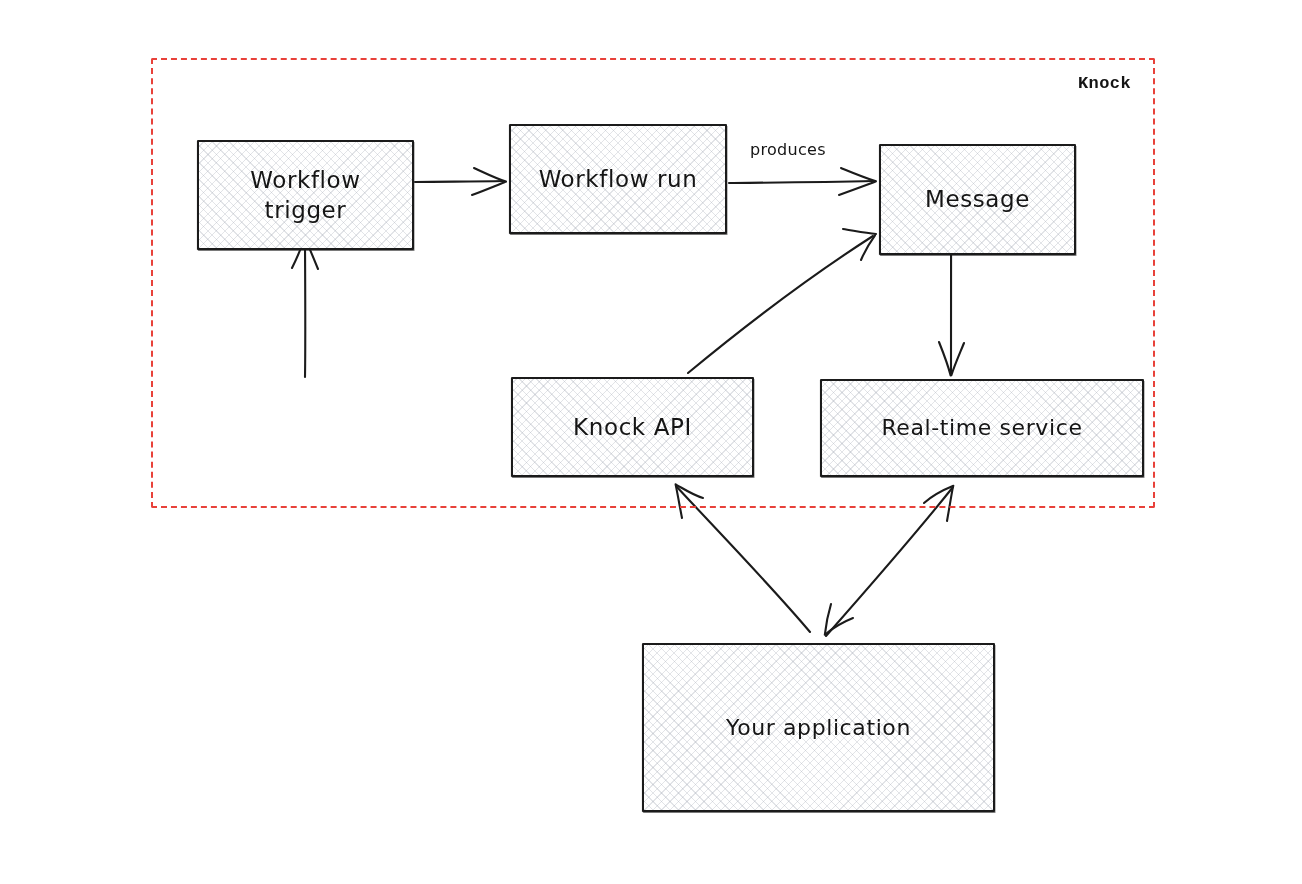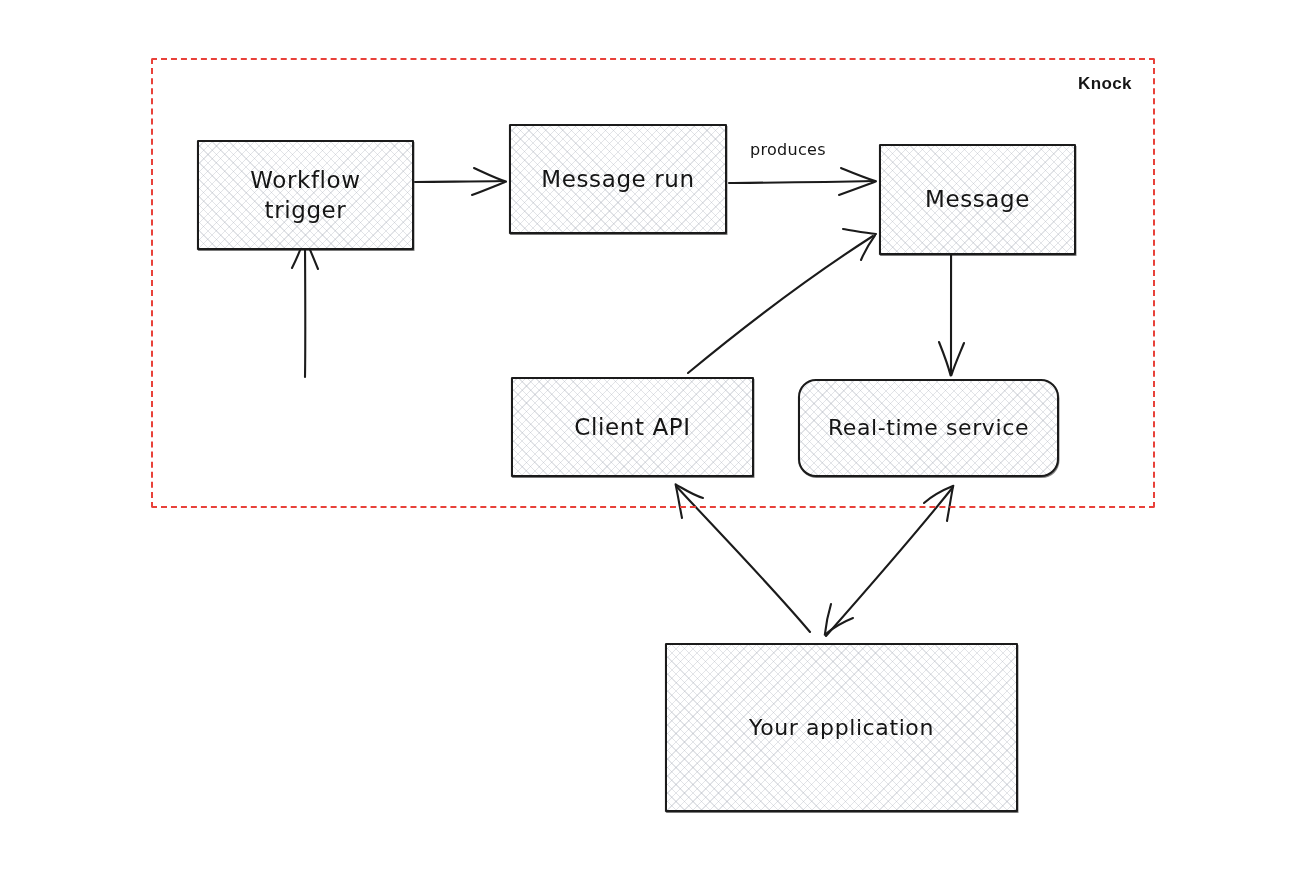--- a/index.html
+++ b/index.html
@@ -85,21 +85,21 @@
     position: absolute;
     box-sizing: border-box;
     border: 2.6px dashed #e8413a;
     border-radius: 2px;
     background: transparent;
     pointer-events: none;
   }
   .group-label {
     position: absolute;
     color: #151515;
-    font-family: Liberation Sans, sans-serif;
+    font-family: Liberation Mono, monospace;
     font-size: 17px;
     font-weight: 600;
     letter-spacing: 0.4px;
     white-space: nowrap;
     user-select: none;
   }
 </style>
 </head>
 <body>
 
@@ -158,26 +158,26 @@
   </svg>
 
   <div class="group-boundary" style="left:151px; top:58px; width:1004px; height:450px;"></div>
 
   <div class="group-label" style="left:1078px; top:74px;">Knock</div>
 
   <div class="node-box" style="left:197px; top:124px; width:217px; height:110px;margin-top:16px;">
     <span>Workflow<br>trigger</span>
   </div>
 
-  <div class="node-box" style="left:509px; top:124px; width:218px; height:110px;">Message run</div>
+  <div class="node-box" style="left:509px; top:124px; width:218px; height:110px;">Workflow run</div>
 
   <div class="node-box" style="left:879px; top:127px; width:197px; height:111px;margin-top:17px;">Message</div>
 
 
-  <div class="node-box" style="left:511px; top:377px; width:243px; height:100px;">Client API</div>
+  <div class="node-box" style="left:511px; top:377px; width:243px; height:100px;">Knock API</div>
 
-  <div class="node-box small-text" style="left:798px; top:379px; width:261px; height:98px;border-radius:18px;">Real-time service</div>
+  <div class="node-box small-text" style="left:820px; top:379px; width:324px; height:98px;">Real-time service</div>
 
-  <div class="node-box small-text" style="left:642px; top:643px; width:353px; height:169px;margin-left:23px;">Your application</div>
+  <div class="node-box small-text" style="left:642px; top:643px; width:353px; height:169px;">Your application</div>
 
   <div class="edge-label" style="left:750px; top:140px;">produces</div>
 
 </div>
 
 </body></html>

